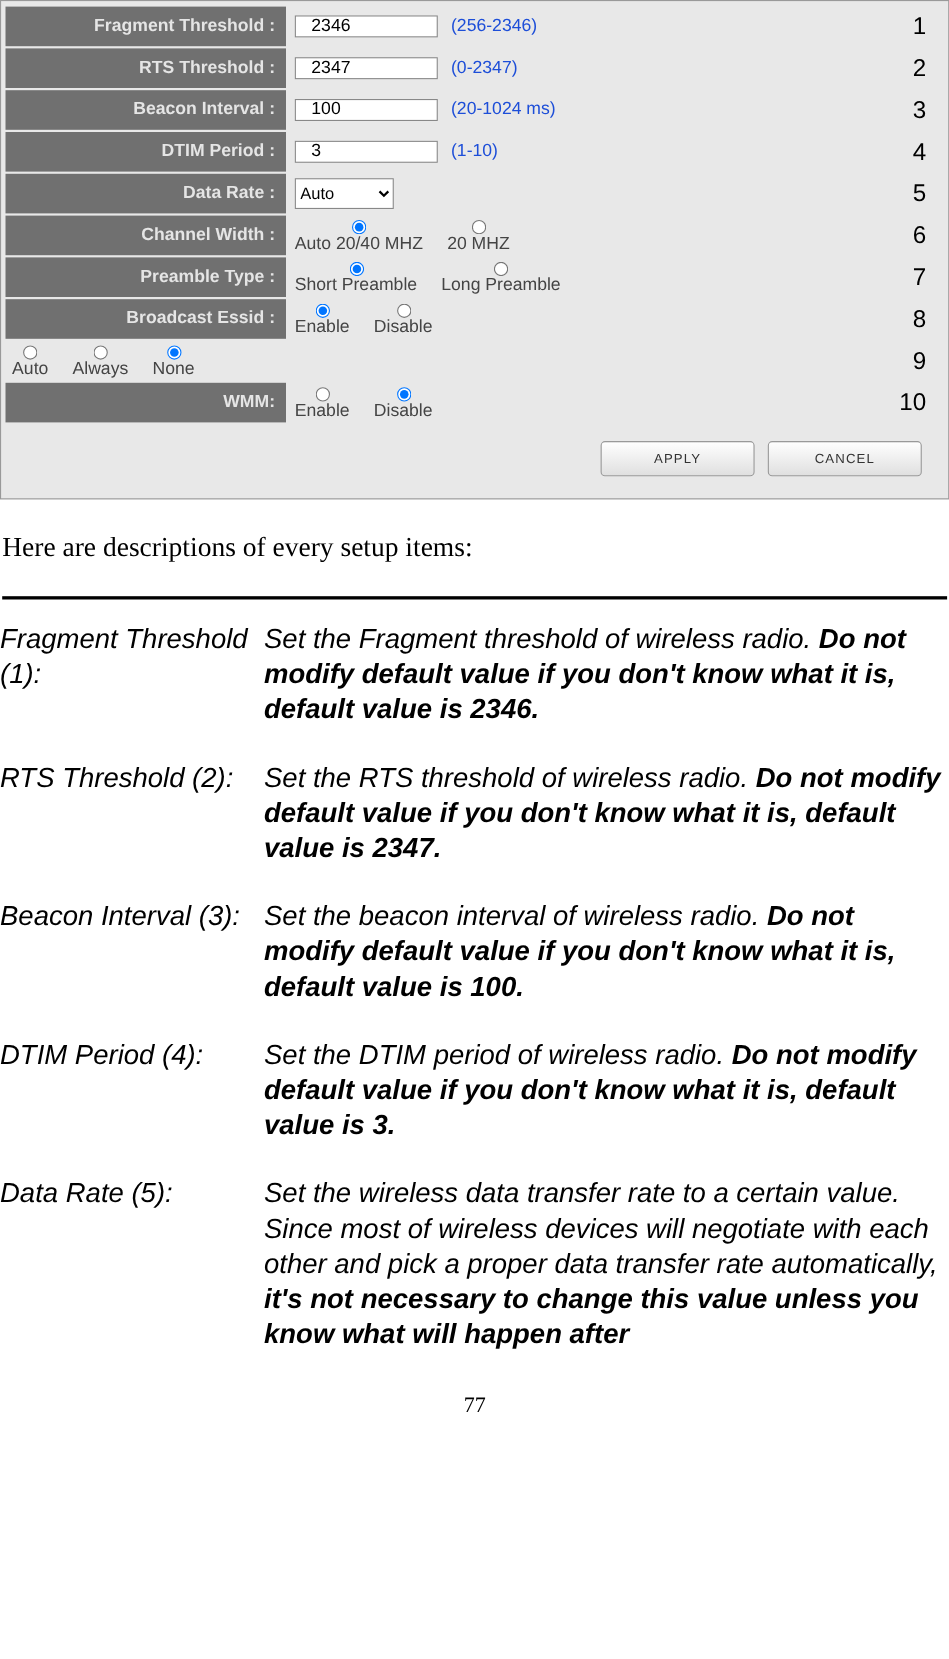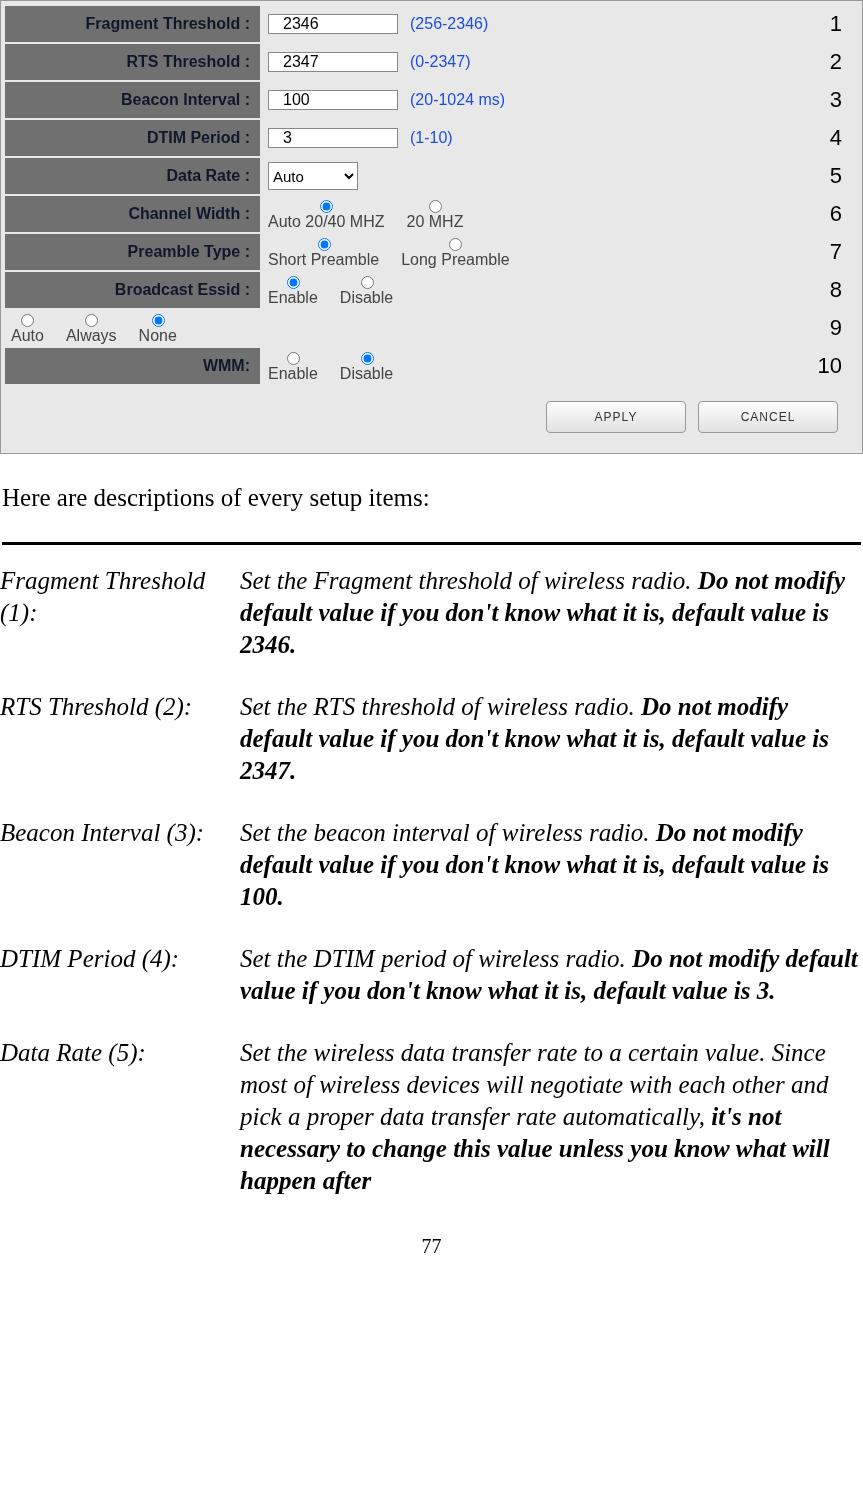--- a/index.html
+++ b/index.html
@@ -18,21 +18,21 @@
     position: relative;
   }
   .form-row {
     display: flex;
     align-items: center;
     height: 38px;
     position: relative;
   }
   .form-label {
     background: #707070;
-    color: #0f172a;
+    color: #e5e5e5;
     font-weight: bold;
     font-size: 16px;
     width: 255px;
     height: 36px;
     line-height: 36px;
     text-align: right;
     padding-right: 10px;
     margin: 1px 2px 1px 0;
   }
   .form-control {
@@ -96,21 +96,21 @@
     font-family: "Times New Roman", serif;
     font-size: 25px;
     margin: 0 0 30px 2px;
   }
   hr.thick {
     border: none;
     border-top: 3px solid #000;
     margin: 0 2px 20px 2px;
   }
   .desc-table {
-    font-family: Liberation Serif, serif;
+    font-family: Liberation Sans, sans-serif;
     font-size: 25px;
     font-style: italic;
     width: 100%;
     border-collapse: collapse;
   }
   .desc-table td {
     vertical-align: top;
     padding: 0 0 30px 0;
     line-height: 1.28;
   }

